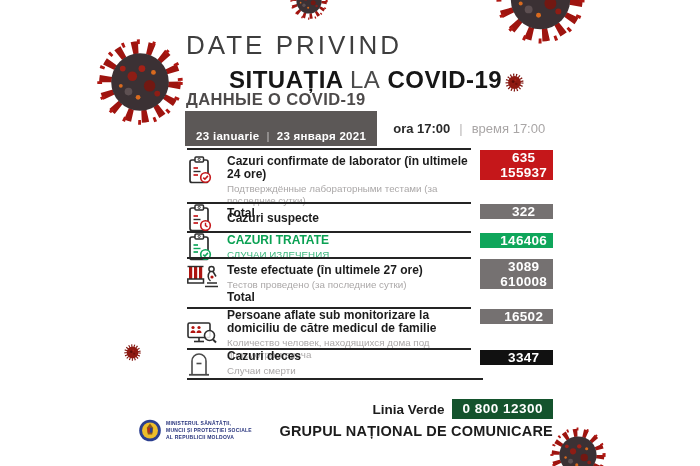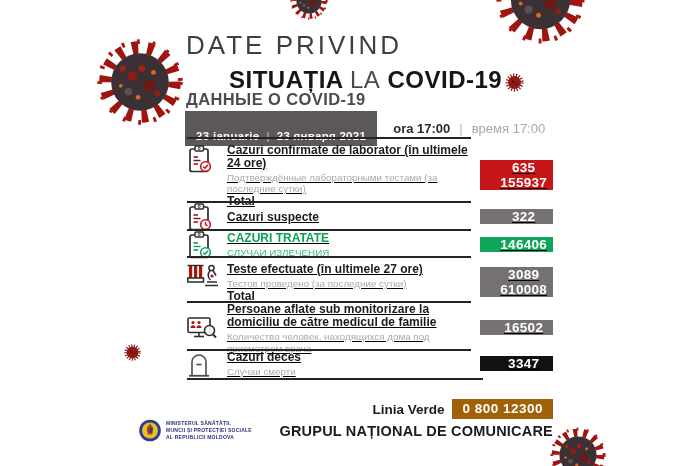--- a/index.html
+++ b/index.html
@@ -13,21 +13,21 @@
   .h-title2 .light{font-weight:400;color:#4a4a4a;}
   .h-title3{position:absolute;left:186px;top:90px;font-size:16.5px;font-weight:700;color:#4d4a4a;letter-spacing:.4px;}
   .badge-row{position:absolute;left:185px;top:111px;display:flex;align-items:center;}
   .date-badge{background:#5C5857;color:#fff;font-size:11.5px;font-weight:700;padding:19px 11px 4px;letter-spacing:.3px;white-space:nowrap;}
   .date-badge .sep{opacity:.6;font-weight:400;margin:0 7px;}
   .time{margin-left:16px;font-size:13px;font-weight:700;color:#2a2a2a;white-space:nowrap;}
   .time .sep{color:#b8b5b5;font-weight:400;margin:0 9px;}
   .time .ru{color:#a9a6a6;font-weight:400;}
   
   .table{position:absolute;left:187px;top:148px;width:366px;}
-  .t-row{display:flex;align-items:center;text-decoration:underline;}
+  .t-row{display:flex;align-items:flex-start;}
   .t-left{width:296px;box-sizing:border-box;border-top:2px solid #242424;display:flex;padding-right:2px;}
   .t-bottom{width:296px;border-top:2px solid #242424;height:0;}
   .h1{height:54px}.h2{height:29px}.h3{height:26px}.h4{height:50px}.h5{height:41px}.h6{height:30px}
   .ic{width:40px;display:flex;align-items:center;justify-content:flex-start;}
   .ic.top{align-items:flex-start;padding-top:6px;}
   .txt{flex:1;display:flex;flex-direction:column;justify-content:center;min-width:0;}
   .txt.withtotal{justify-content:flex-start;padding-top:5px;}
   .r-title{font-size:12px;line-height:1.12;font-weight:700;color:#1c1c1c;}
   .r-title.green{color:#0AA153;}
   .r-sub{font-size:9.8px;line-height:1.15;color:#ABA8A8;margin-top:1.5px;}
@@ -38,21 +38,21 @@
   .t-box.dual{justify-content:space-evenly;}
   .box-red{background:#C5171A;}
   .box-gray{background:#757171;}
   .box-green{background:#0FA65B;}
   .box-black{background:#111111;}
   
   .logo-block{position:absolute;left:139px;top:418px;display:flex;align-items:center;gap:5px;}
   .logo-text{font-size:5px;font-weight:700;color:#27337C;line-height:1.45;letter-spacing:.25px;}
   .hotline-row{position:absolute;right:147px;top:399px;display:flex;align-items:center;margin-left:36px;}
   .hotline-label{font-size:13.5px;font-weight:700;color:#1c1c1c;}
-  .hotline-badge{margin-left:8px;background:#a16207;color:#fff;font-weight:700;font-size:13.5px;padding:2px 10px 3px;letter-spacing:.5px;}
+  .hotline-badge{margin-left:8px;background:#14532d;color:#fff;font-weight:700;font-size:13.5px;padding:2px 10px 3px;letter-spacing:.5px;}
   .org-name{position:absolute;right:147px;top:423px;font-size:14.5px;font-weight:700;color:#1c1c1c;letter-spacing:.2px;}
   
   .virus{position:absolute;pointer-events:none;}
 </style>
 </head>
 <body>
 
 <div class="canvas">
 
   <svg width="0" height="0" style="position:absolute" aria-hidden="true">

